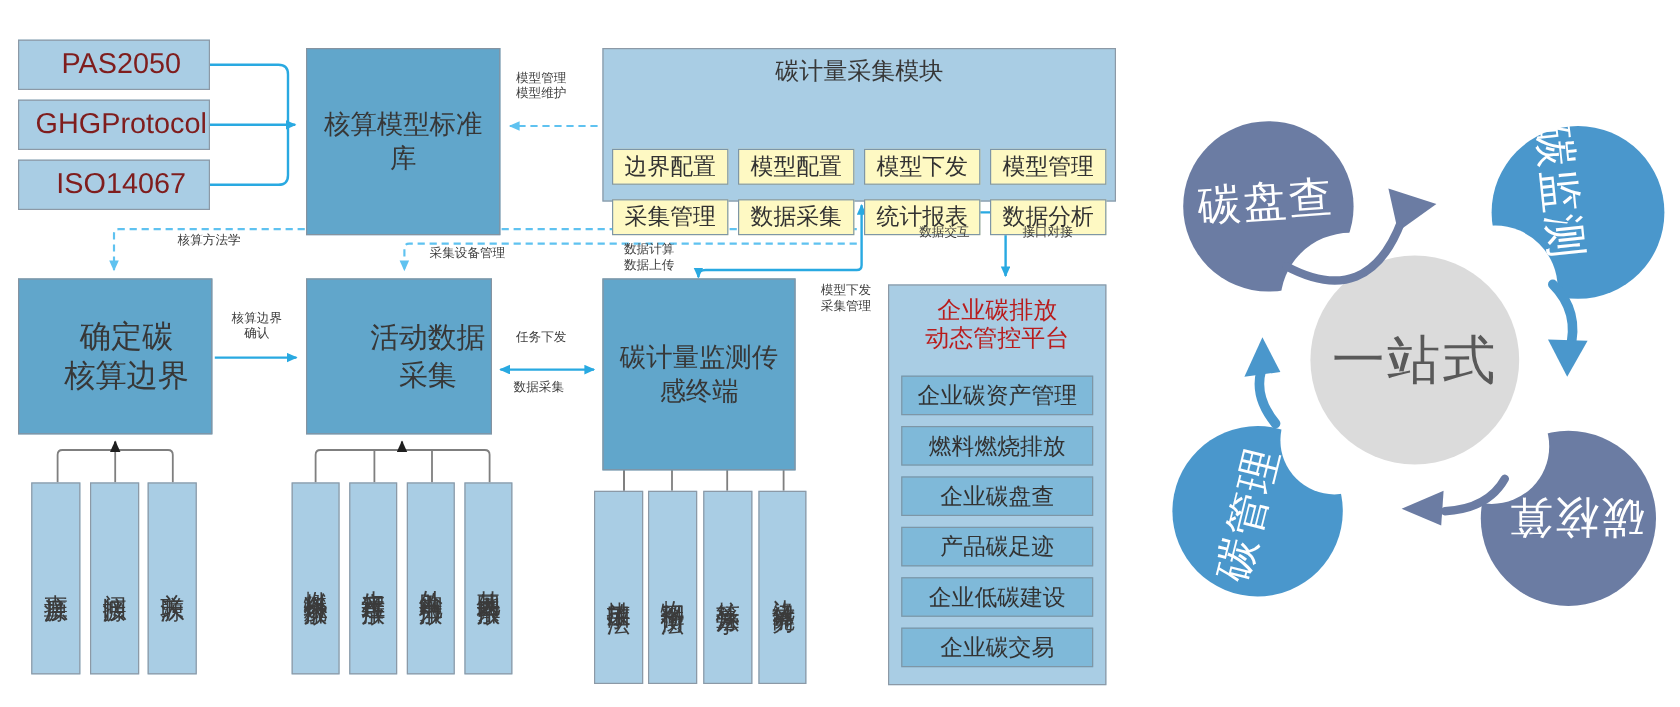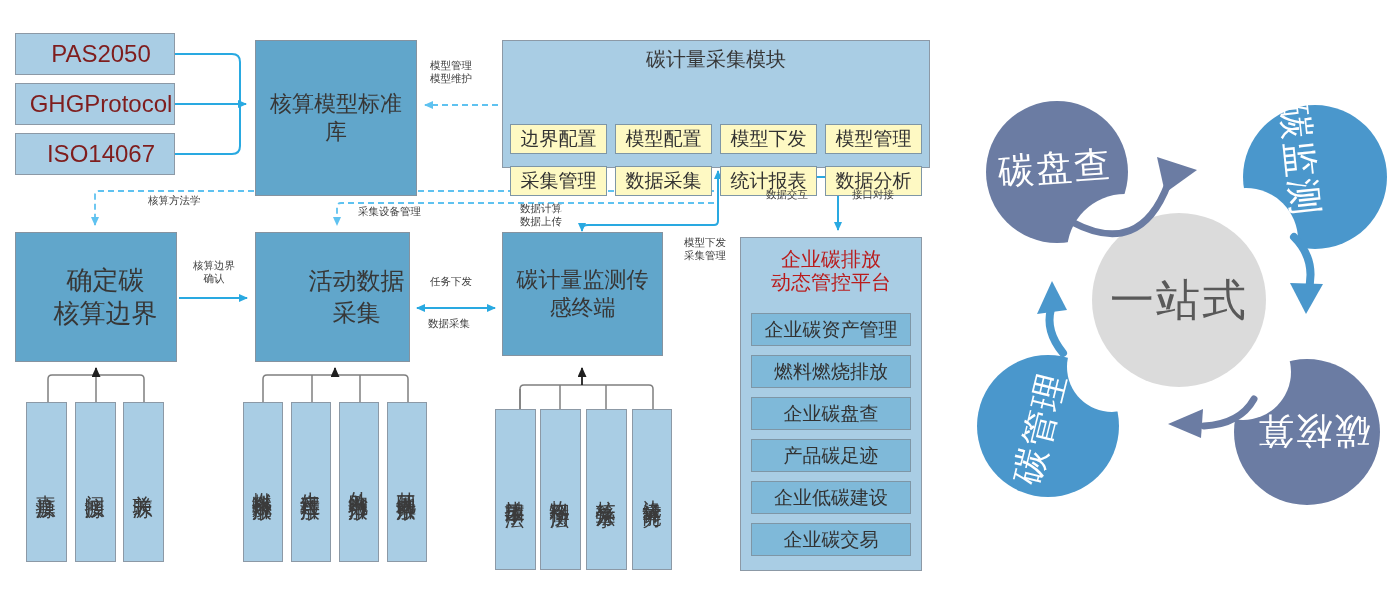--- a/index.html
+++ b/index.html
@@ -118,21 +118,21 @@
       <div class="chip ctr">采集管理</div>
       <div class="chip ctr">数据采集</div>
       <div class="chip ctr">统计报表</div>
       <div class="chip ctr">数据分析</div>
     </div>
   </div>
 
   <div class="abs ctr box-med pre" style="left:15px;top:232px;width:162px;height:130px;font-size:26px;line-height:33px;padding-left:19px;">确定碳
 核算边界</div>
   <div class="abs ctr box-med" style="left:255px;top:232px;width:155px;height:130px;font-size:24px;padding-left:48px;">活动数据采集</div>
-  <div class="abs ctr box-med pre" style="left:502px;top:232px;width:161px;height:124px;font-size:22px;line-height:28px;">碳计量监测传
+  <div class="abs ctr box-med pre" style="left:502px;top:232px;width:161px;height:160px;font-size:22px;line-height:28px;">碳计量监测传
 感终端</div>
 
   <div class="abs platform" style="left:740px;top:237px;width:182px;height:334px;">
     <div class="ptitle pre">企业碳排放
 动态管控平台</div>
     <div class="rows">
       <div class="prow">企业碳资产管理</div>
       <div class="prow">燃料燃烧排放</div>
       <div class="prow">企业碳盘查</div>
       <div class="prow">产品碳足迹</div>

